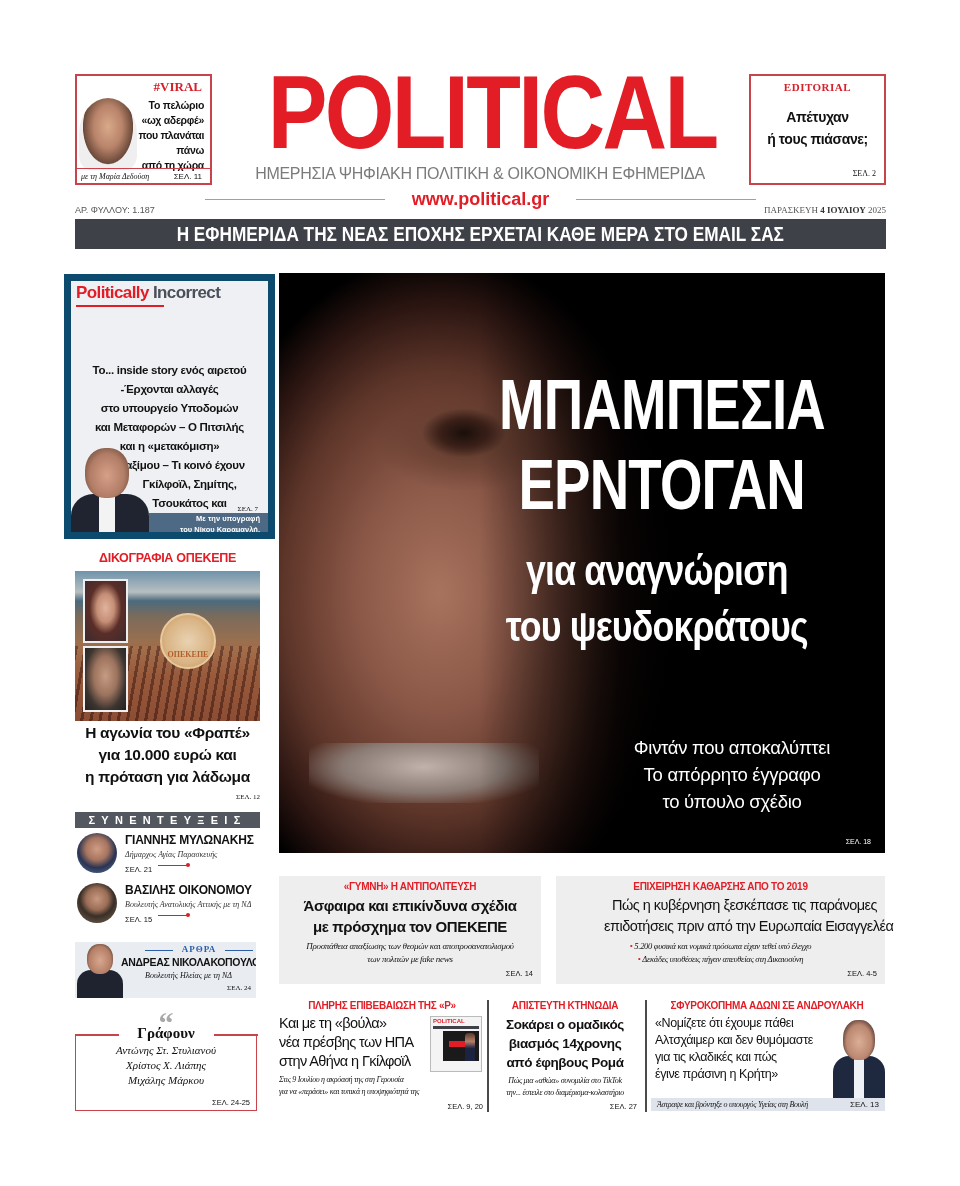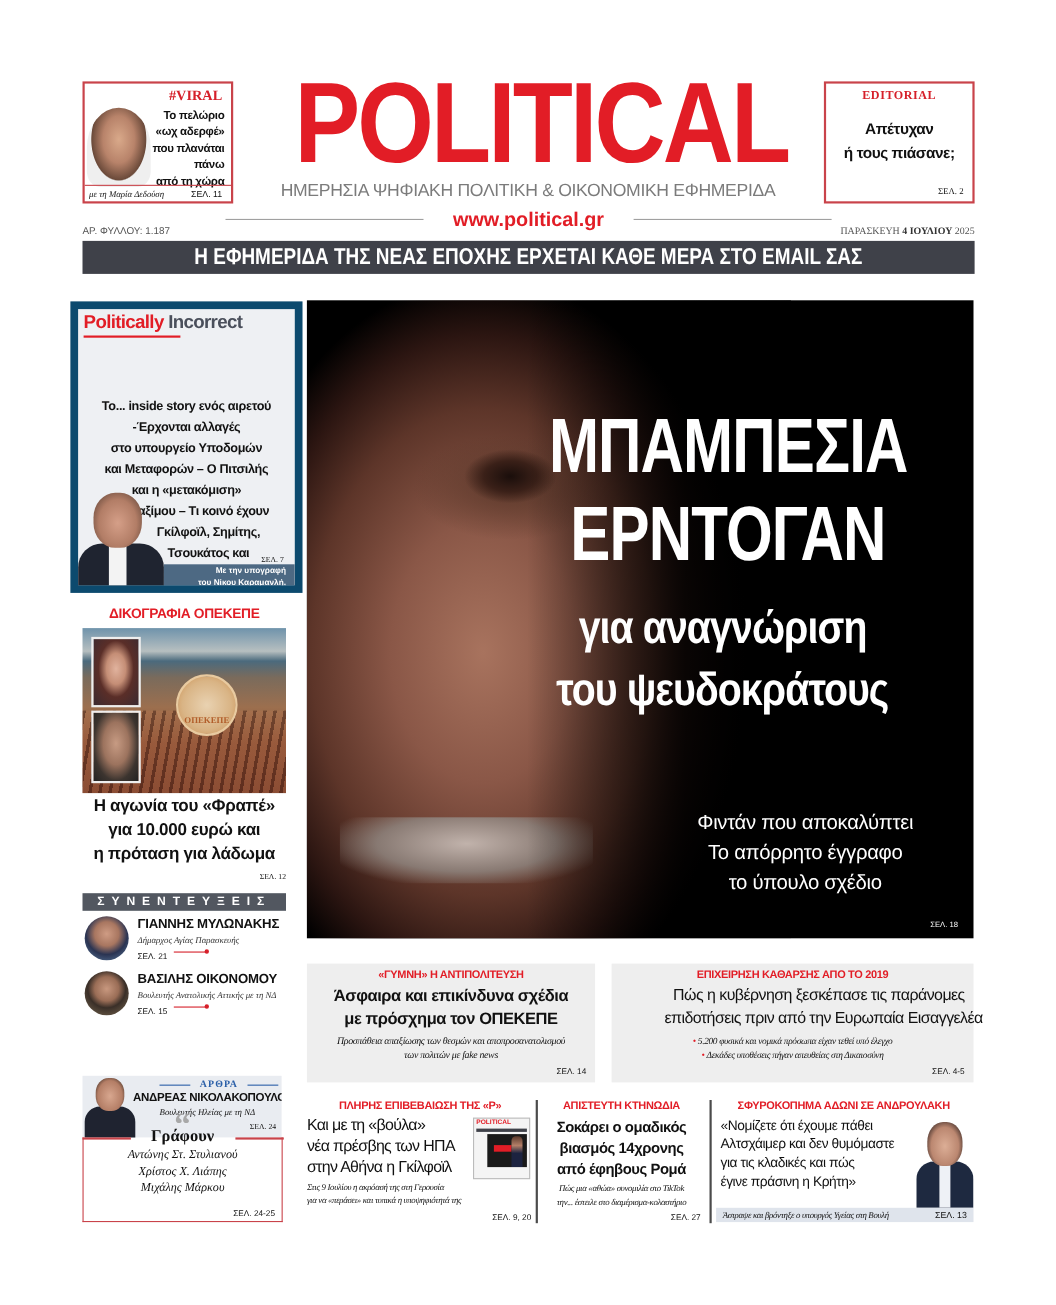--- a/index.html
+++ b/index.html
@@ -57,21 +57,21 @@
 
   .syn-bar { left: 75px; top: 812px; width: 185px; height: 16px; background: #525760; color: #fff; font-weight: bold; font-size: 11px; letter-spacing: 6.3px; text-align: center; line-height: 16px; }
   .person { left: 75px; width: 190px; height: 52px; }
   .person .av { position: absolute; left: 2px; top: 0; width: 40px; height: 40px; border-radius: 50%; overflow: hidden; background: radial-gradient(circle at 50% 40%, #cf9c84 0%, #a87660 35%, #2b3452 60%, #5d7fa3 100%); }
   .person .nm { position: absolute; left: 50px; top: 0; font-weight: bold; font-size: 12px; letter-spacing: -0.2px; white-space: nowrap; }
   .person .role { position: absolute; left: 50px; top: 17px; font-family: "Liberation Serif", serif; font-style: italic; font-size: 8px; white-space: nowrap; color: #333; }
   .person .sel { position: absolute; left: 50px; top: 32px; font-size: 7.5px; display: flex; align-items: flex-start; }
   .person .sel .ln { display: inline-block; width: 30px; height: 1px; background: #d6202a; margin-left: 6px; position: relative; }
   .person .sel .ln::after { content: ""; position: absolute; right: -2px; top: -2px; width: 4px; height: 4px; border-radius: 50%; background: #d6202a; }
 
-  .arthra { left: 75px; top: 942px; width: 181px; height: 56px; background: #e9ecf1; overflow: hidden; margin-top: 36px; }
+  .arthra { left: 75px; top: 942px; width: 181px; height: 56px; background: #e9ecf1; overflow: hidden; }
   .arthra .av { position: absolute; left: 0; top: 2px; width: 50px; height: 54px; }
   .arthra .av .h { position: absolute; left: 12px; top: 0; width: 26px; height: 30px; border-radius: 45%; background: radial-gradient(ellipse at 50% 55%, #d8a78f 0%, #b47e66 60%, #3a2a22 90%); }
   .arthra .av .s { position: absolute; left: 2px; top: 26px; width: 46px; height: 30px; background: #1f2330; border-radius: 14px 14px 0 0; }
   .arthra .lbl { position: absolute; left: 64px; top: 2px; width: 120px; text-align: center; color: #2a5fa8; font-weight: bold; font-size: 9px; font-family: "Liberation Serif", serif; letter-spacing: 1px; }
   .arthra .lbl::before, .arthra .lbl::after { content: ""; position: absolute; top: 6px; width: 28px; height: 1px; background: #2a5fa8; }
   .arthra .lbl::before { left: 6px; } .arthra .lbl::after { right: 6px; }
   .arthra .nm { position: absolute; left: 46px; top: 14px; font-weight: bold; font-size: 10.5px; white-space: nowrap; letter-spacing: -0.3px; }
   .arthra .role { position: absolute; left: 70px; top: 29px; font-family: "Liberation Serif", serif; font-style: italic; font-size: 8px; white-space: nowrap; }
   .arthra .sel { position: absolute; right: 5px; top: 42px; font-size: 7px; font-family: "Liberation Serif", serif; }
 

